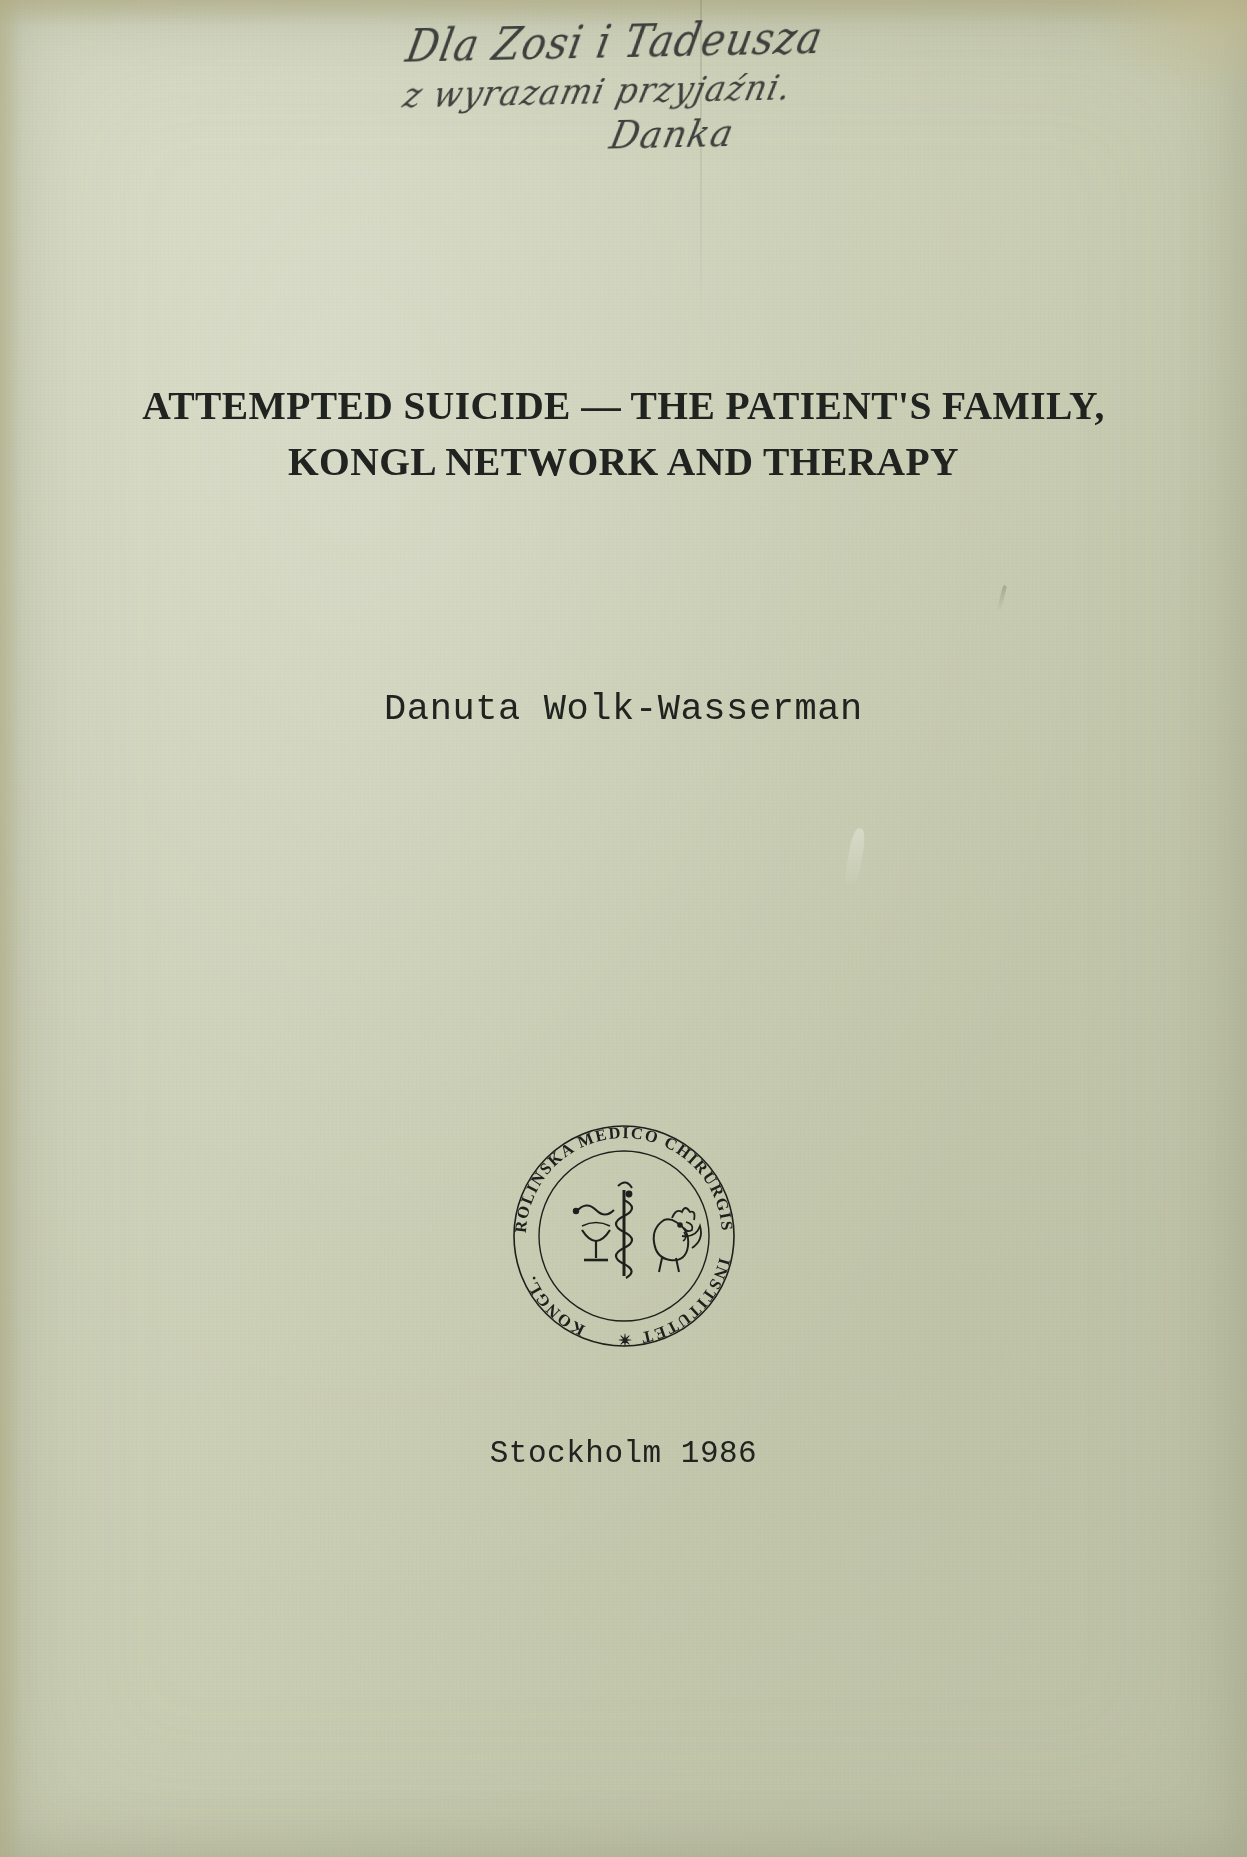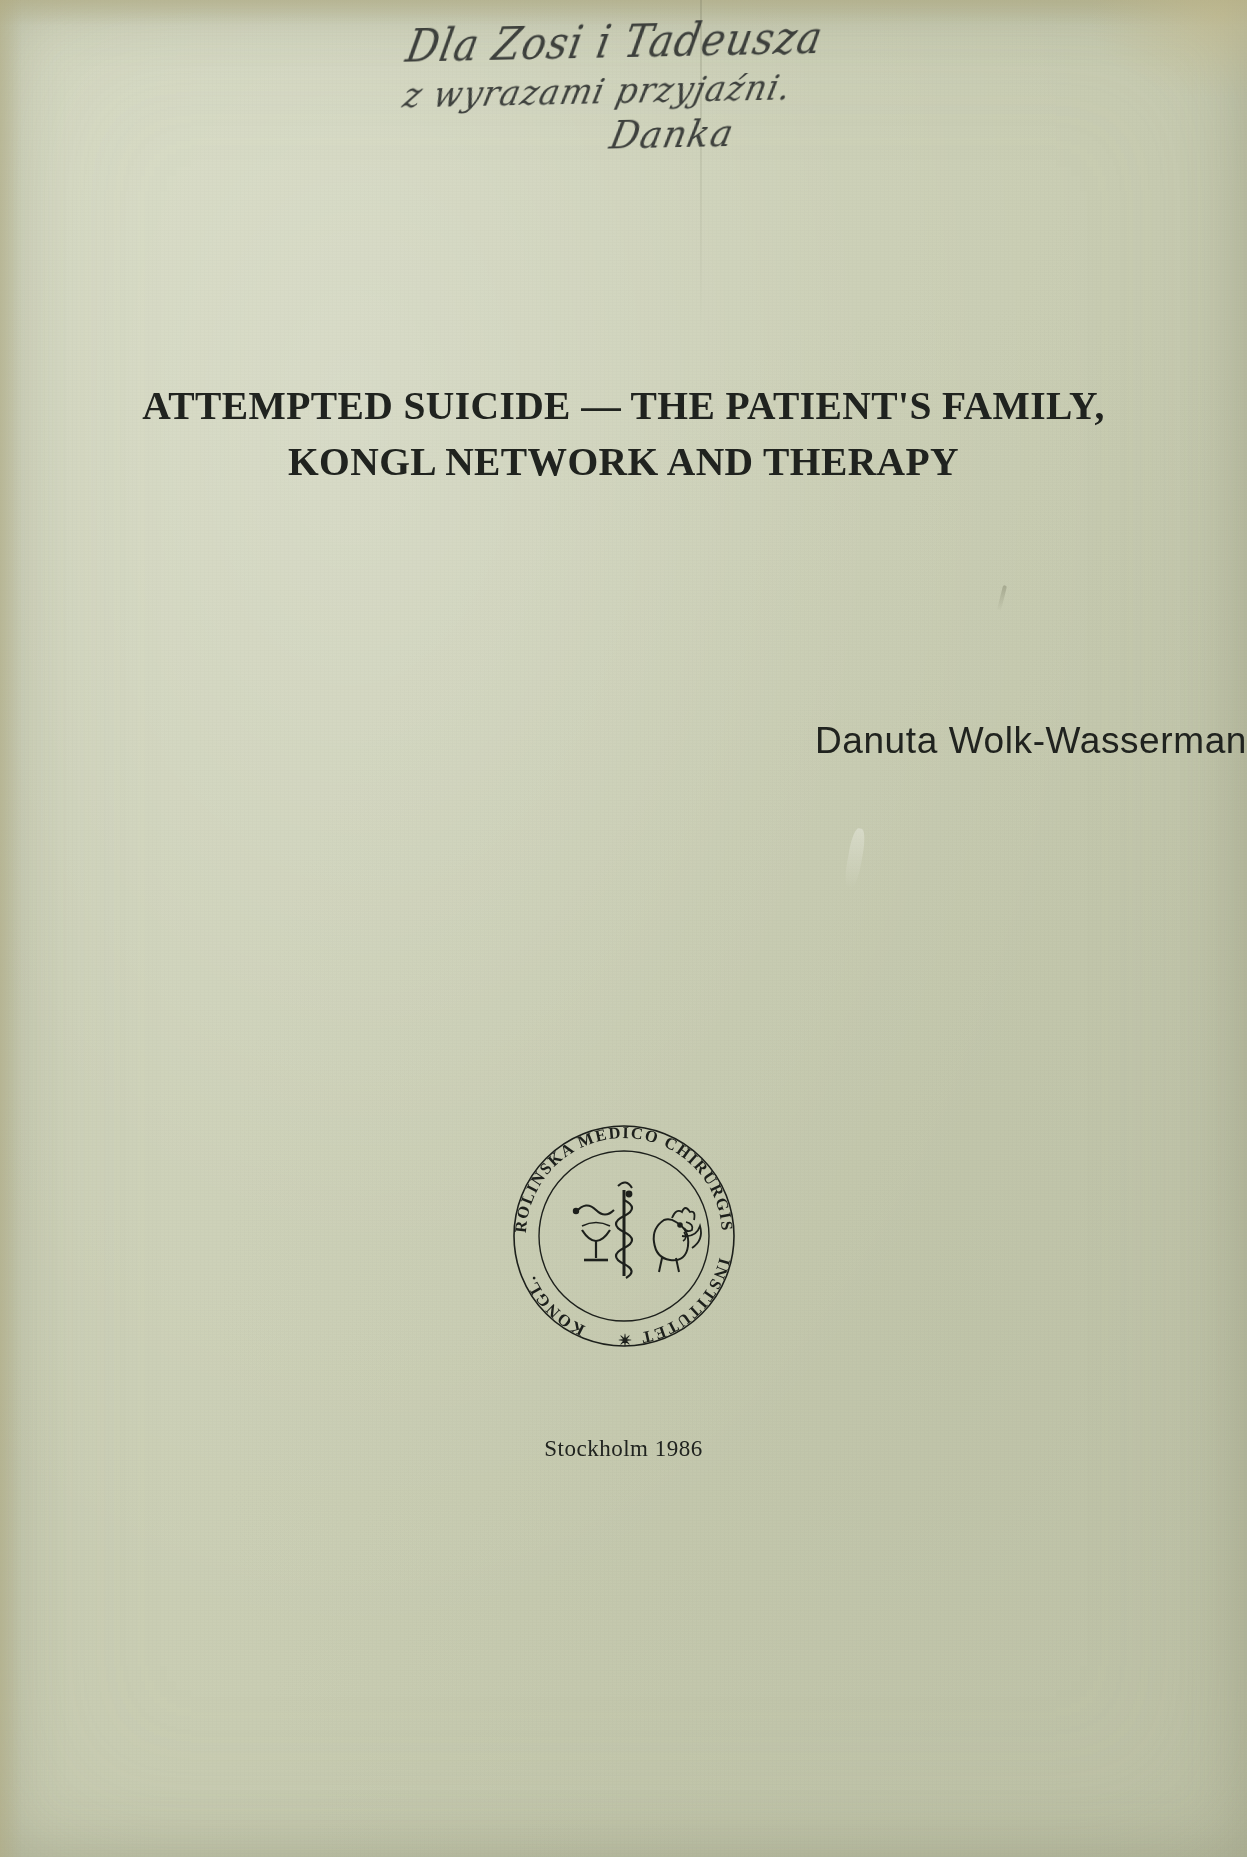--- a/index.html
+++ b/index.html
@@ -142,23 +142,23 @@
     font-size: 39.5px;
     letter-spacing: 0.4px;
     color: #20231f;
     line-height: 1.42;
     white-space: nowrap;
   }
 
   .author {
     position: absolute;
     left: 0; right: 0;
-    top: 720px;
-    text-align: right;
-    font-family: Liberation Sans, sans-serif;
+    top: 688px;
+    text-align: center;
+    font-family: Liberation Mono, monospace;
     font-size: 37px;
     letter-spacing: 0.6px;
     color: #20231f;
   }
 
   
   .seal-wrap {
     position: absolute;
     left: 50%;
     top: 1108px;
@@ -167,22 +167,22 @@
     height: 256px;
   }
   .seal-wrap svg { display: block; }
 
   
   .imprint {
     position: absolute;
     left: 0; right: 0;
     top: 1436px;
     text-align: center;
-    font-family: Liberation Serif, serif;
-    font-size: 23px;
+    font-family: Liberation Mono, monospace;
+    font-size: 31px;
     letter-spacing: 0.5px;
     color: #20231f;
   }
 </style>
 </head>
 <body>
 
 <div class="cover">
 
   <div class="grain"></div>

